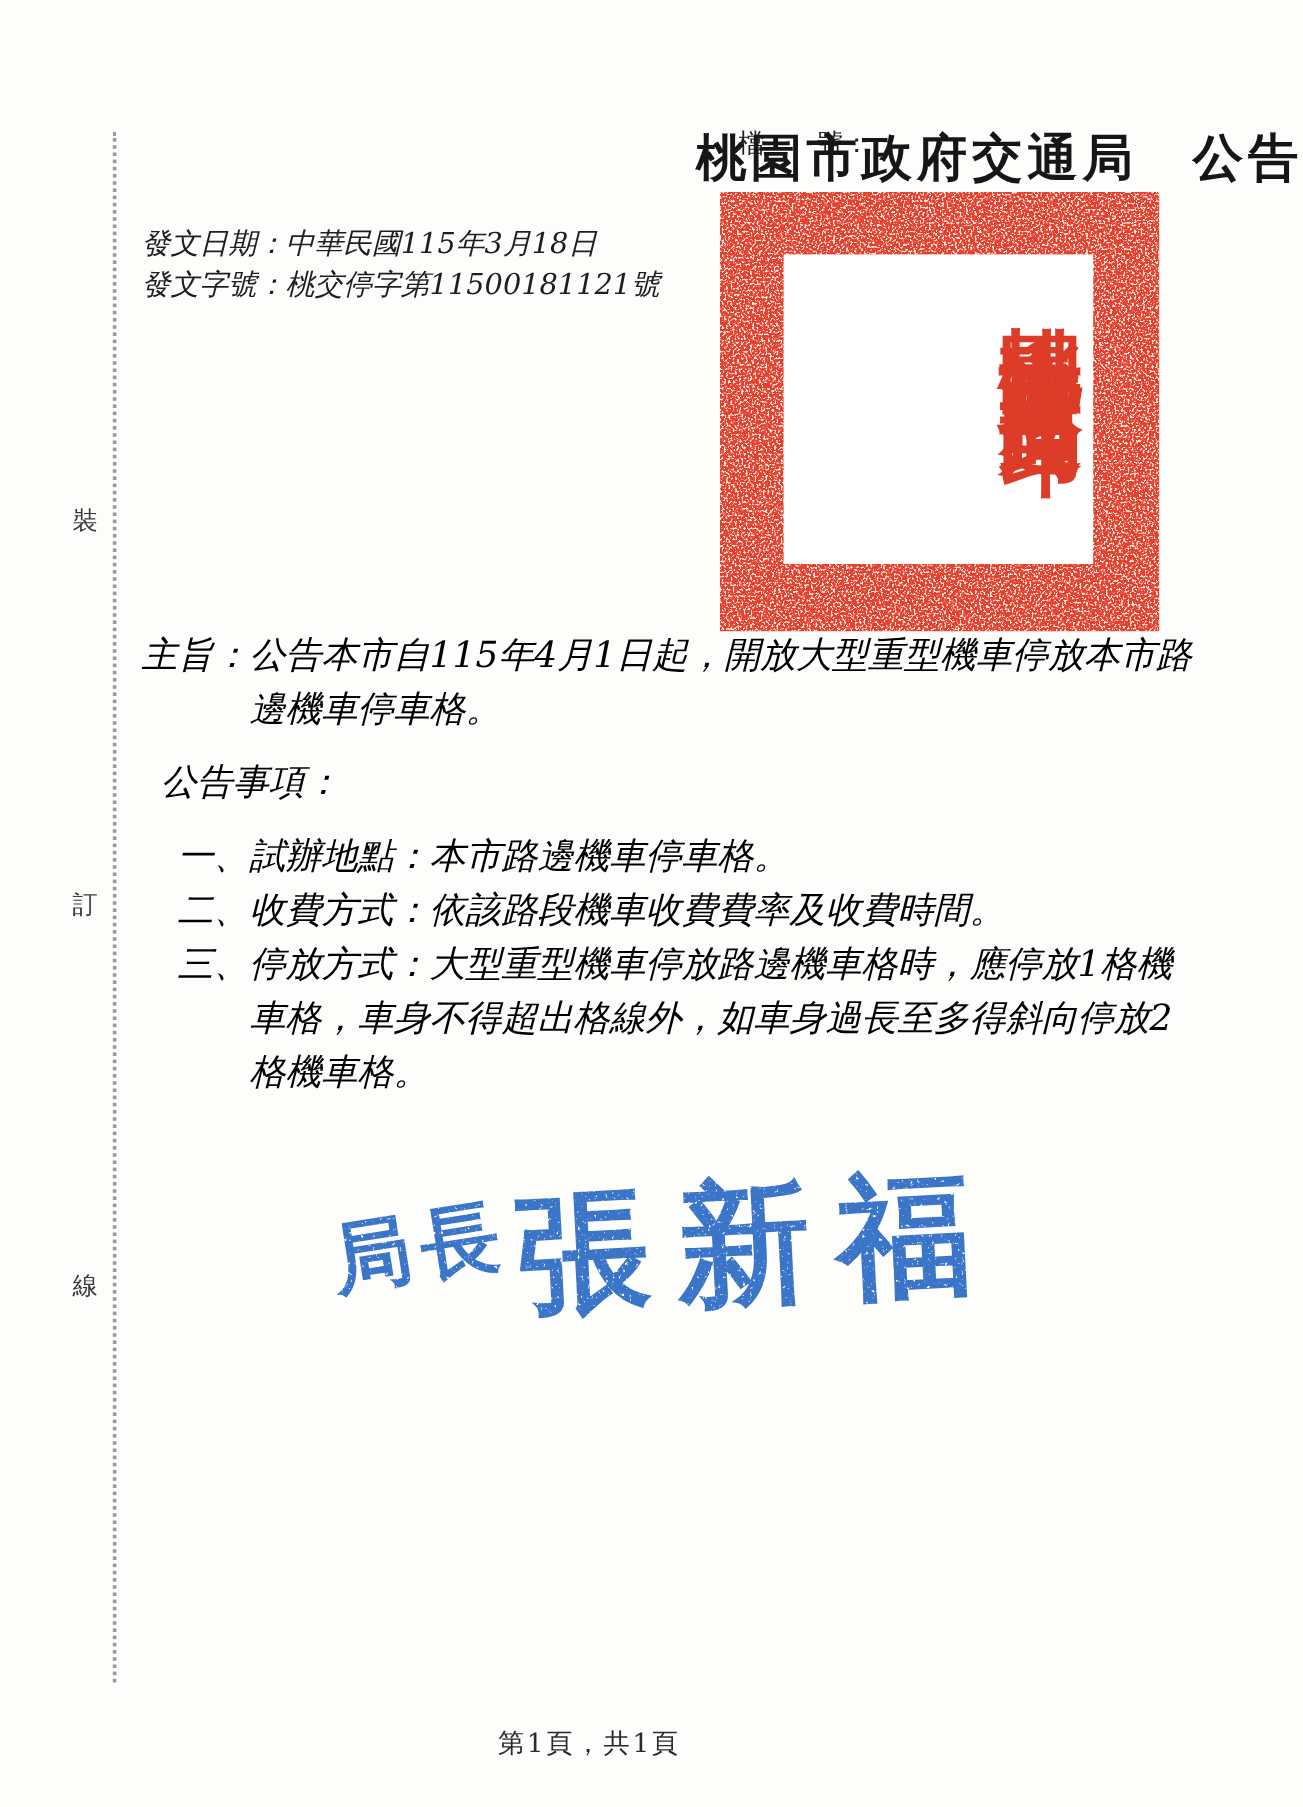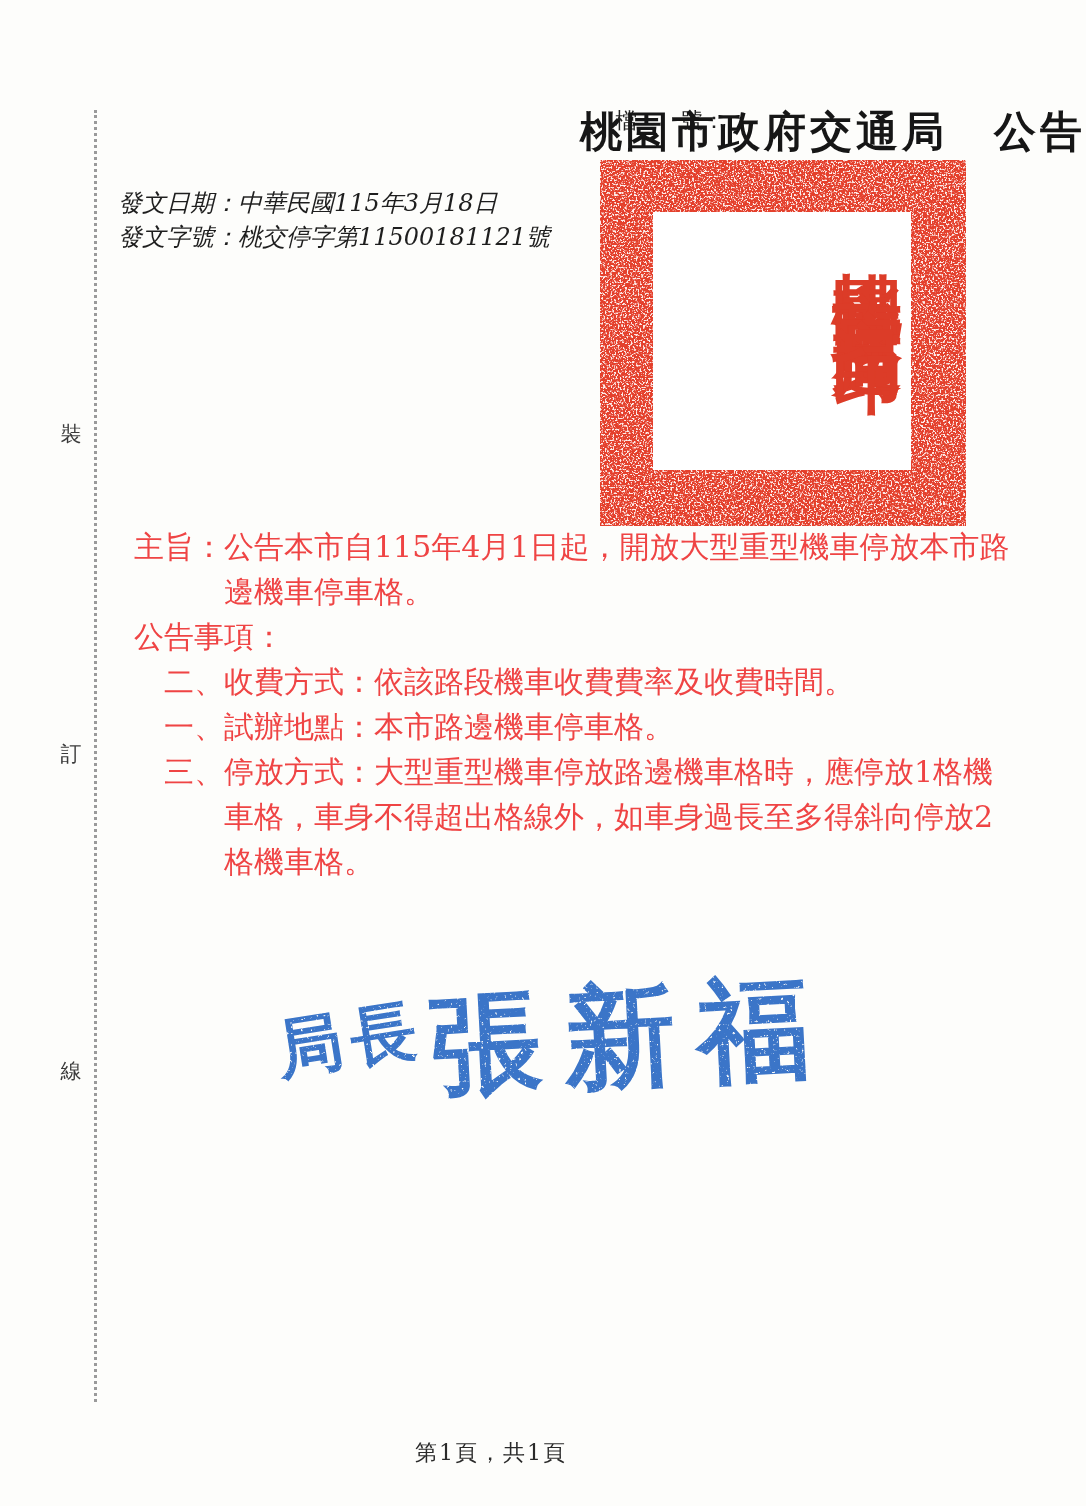--- a/index.html
+++ b/index.html
@@ -58,25 +58,25 @@
   }
   .seal .seal-text{
     position:absolute;left:58px;top:56px;width:252px;height:252px;
     writing-mode:vertical-rl;
     font-size:70px;line-height:84px;letter-spacing:9px;
     color:#dc3c28;font-weight:700;
     overflow:hidden;
   }
   
   .doc-body{
-    position:absolute;left:134px;top:524px;width:886px;
-    font-size:30px;line-height:45px;color:#ef4444;
+    position:absolute;left:118px;top:524px;width:886px;
+    font-size:30px;line-height:45px;color:#000000;font-style:italic;
   }
   .para{margin:0;padding-left:90px;text-indent:-90px;}
-  .items-header{margin:0;}
+  .items-header{margin:16px;}
   .item{margin:0 0 0 30px;padding-left:60px;text-indent:-60px;}
   
   .signature{
     position:absolute;left:250px;top:935px;width:570px;height:195px;
   }
   
   .footer{
     position:absolute;left:0;top:1438px;width:982px;
     text-align:center;font-size:22px;color:#2a2a2a;letter-spacing:2px;
   }
@@ -114,22 +114,22 @@
       </defs>
       <rect width="366" height="366" filter="url(#specks)" opacity="0.9"></rect>
     </svg>
     <div class="seal-inner"></div>
     <div class="seal-text">桃園市政府交通局印</div>
   </div>
 
   <div class="doc-body">
     <p class="para"><span>主旨：</span><span>公告本市自115年4月1日起，開放大型重型機車停放本市路邊機車停車格。</span></p>
     <p class="items-header">公告事項：</p>
+    <p class="item"><span>一、</span><span>試辦地點：本市路邊機車停車格。</span></p>
     <p class="item"><span>二、</span><span>收費方式：依該路段機車收費費率及收費時間。</span></p>
-    <p class="item"><span>一、</span><span>試辦地點：本市路邊機車停車格。</span></p>
     <p class="item"><span>三、</span><span>停放方式：大型重型機車停放路邊機車格時，應停放1格機車格，車身不得超出格線外，如車身過長至多得斜向停放2格機車格。</span></p>
   </div>
 
   <div class="signature">
     <svg width="570" height="195" viewBox="0 0 570 195">
       <defs>
         <filter id="stamptex" x="-5%" y="-10%" width="110%" height="125%">
           <feTurbulence type="fractalNoise" baseFrequency="0.35" numOctaves="3" seed="4" result="n"></feTurbulence>
           <feComponentTransfer in="n" result="na">
             <feFuncA type="linear" slope="6" intercept="-1.1"></feFuncA>

